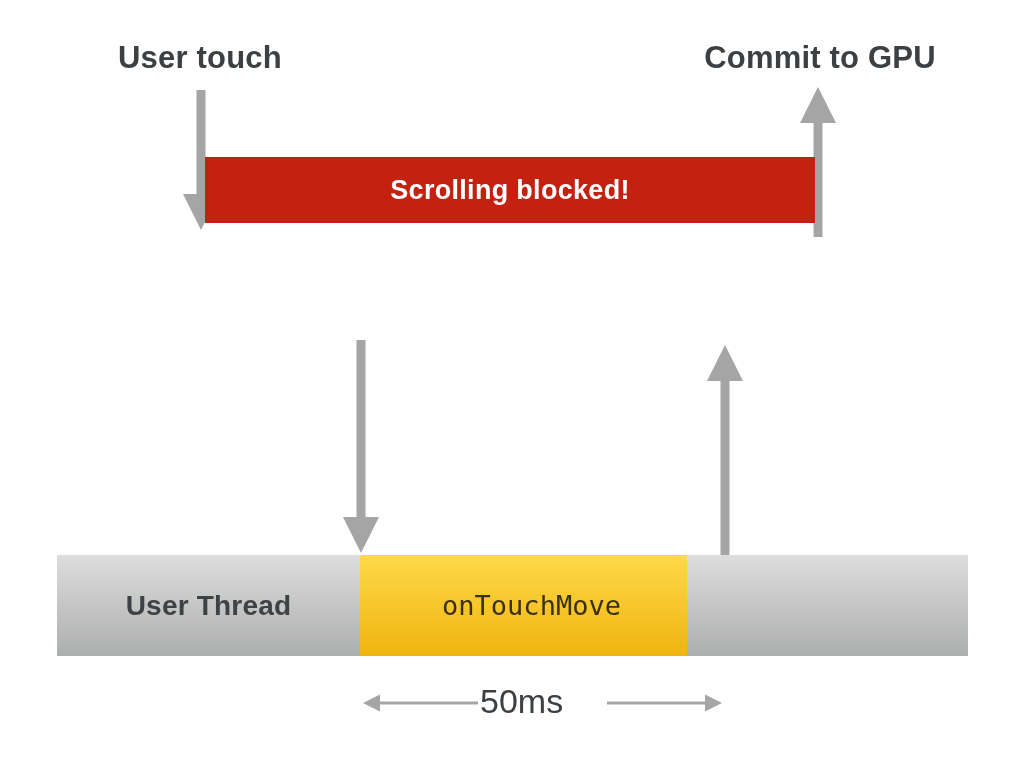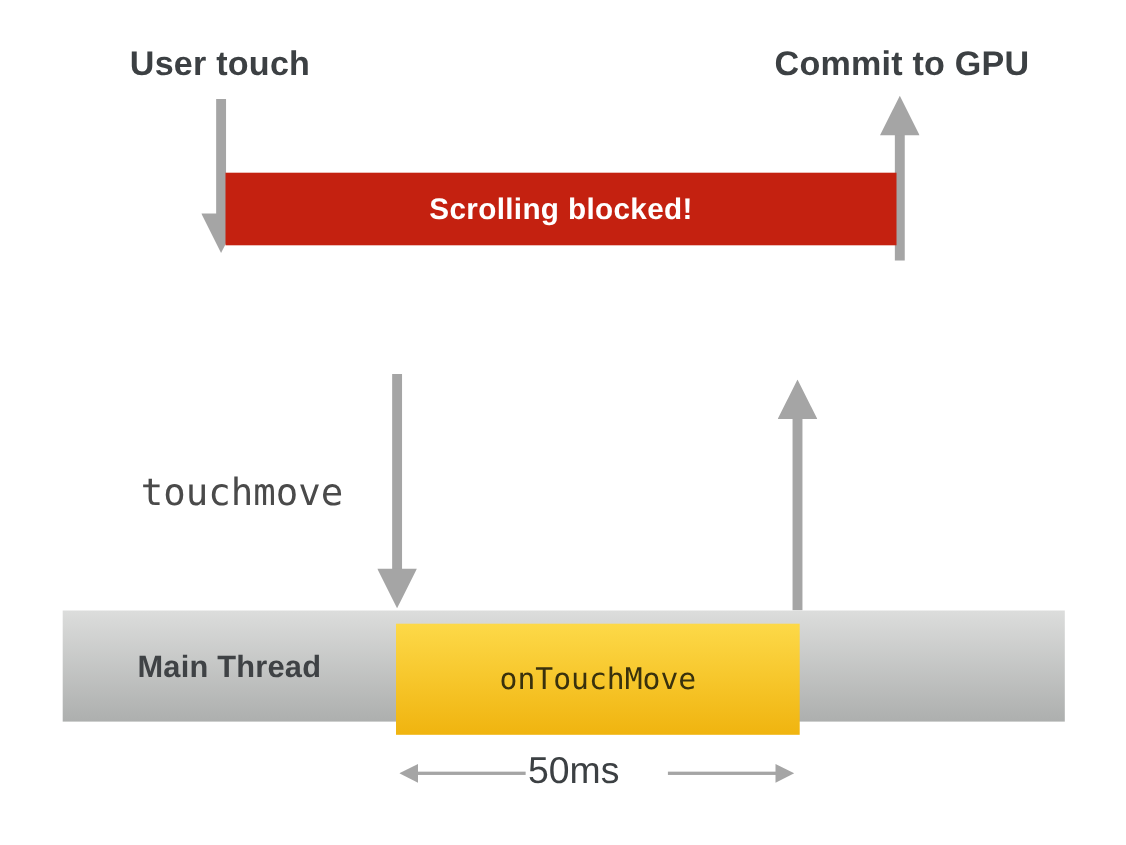--- a/index.html
+++ b/index.html
@@ -64,26 +64,27 @@
     position:absolute;left:57px;top:555px;width:911px;height:101px;
     background:linear-gradient(to bottom,var(--main-top),var(--main-bottom));
   }
   .main-label{
     position:absolute;left:0;top:0;width:303px;height:100%;
     display:flex;align-items:center;justify-content:center;
     color:var(--main-text);
     font-size:28px;font-weight:bold;letter-spacing:.2px;
   }
   .busy-block{
-    position:absolute;left:303px;top:12px;width:367px;height:100%;
+    position:absolute;left:303px;top:0;width:311px;height:100%;
     background:linear-gradient(to bottom,var(--busy-top),var(--busy-bottom));
     display:flex;align-items:center;justify-content:center;
     color:var(--busy-text);
     font-family:"DejaVu Sans Mono","Liberation Mono",monospace;
     font-size:27px;
+    padding-left:16px;
   }
   .duration-label{
     position:absolute;left:480px;top:682px;width:130px;
     font-size:34px;color:var(--text-dark);
   }
 </style>
 </head>
 <body>
 
 <div class="canvas">
@@ -99,35 +100,34 @@
   <svg class="arrow" style="left:800px;top:87px;" width="36" height="150" viewBox="0 0 36 150">
     <rect class="arrow-fill" x="13.5" y="30" width="9" height="120"></rect>
     <polygon class="arrow-fill" points="0,36 36,36 18,0"></polygon>
   </svg>
 
   <div class="blocked-bar">
     <span>Scrolling blocked!</span>
   </div>
 
 
-  <div class="touchmove-label">touchmove</div>
 
   <svg class="arrow" style="left:343px;top:340px;" width="36" height="213" viewBox="0 0 36 213">
     <rect class="arrow-fill" x="13.5" y="0" width="9" height="183"></rect>
     <polygon class="arrow-fill" points="0,177 36,177 18,213"></polygon>
   </svg>
 
   <svg class="arrow" style="left:707px;top:345px;" width="36" height="210" viewBox="0 0 36 210">
     <rect class="arrow-fill" x="13.5" y="30" width="9" height="180"></rect>
     <polygon class="arrow-fill" points="0,36 36,36 18,0"></polygon>
   </svg>
 
   <div class="main-bar">
     <div class="main-label">
-      <span>Main Thread</span>
+      <span>User Thread</span>
     </div>
     <div class="busy-block">
       <span>onTouchMove</span>
     </div>
   </div>
 
   <svg class="arrow" style="left:363px;top:693px;" width="115" height="20" viewBox="0 0 115 20">
     <rect class="arrow-fill" x="14" y="8.5" width="101" height="3"></rect>
     <polygon class="arrow-fill" points="0,10 17,1.5 17,18.5"></polygon>
   </svg>

